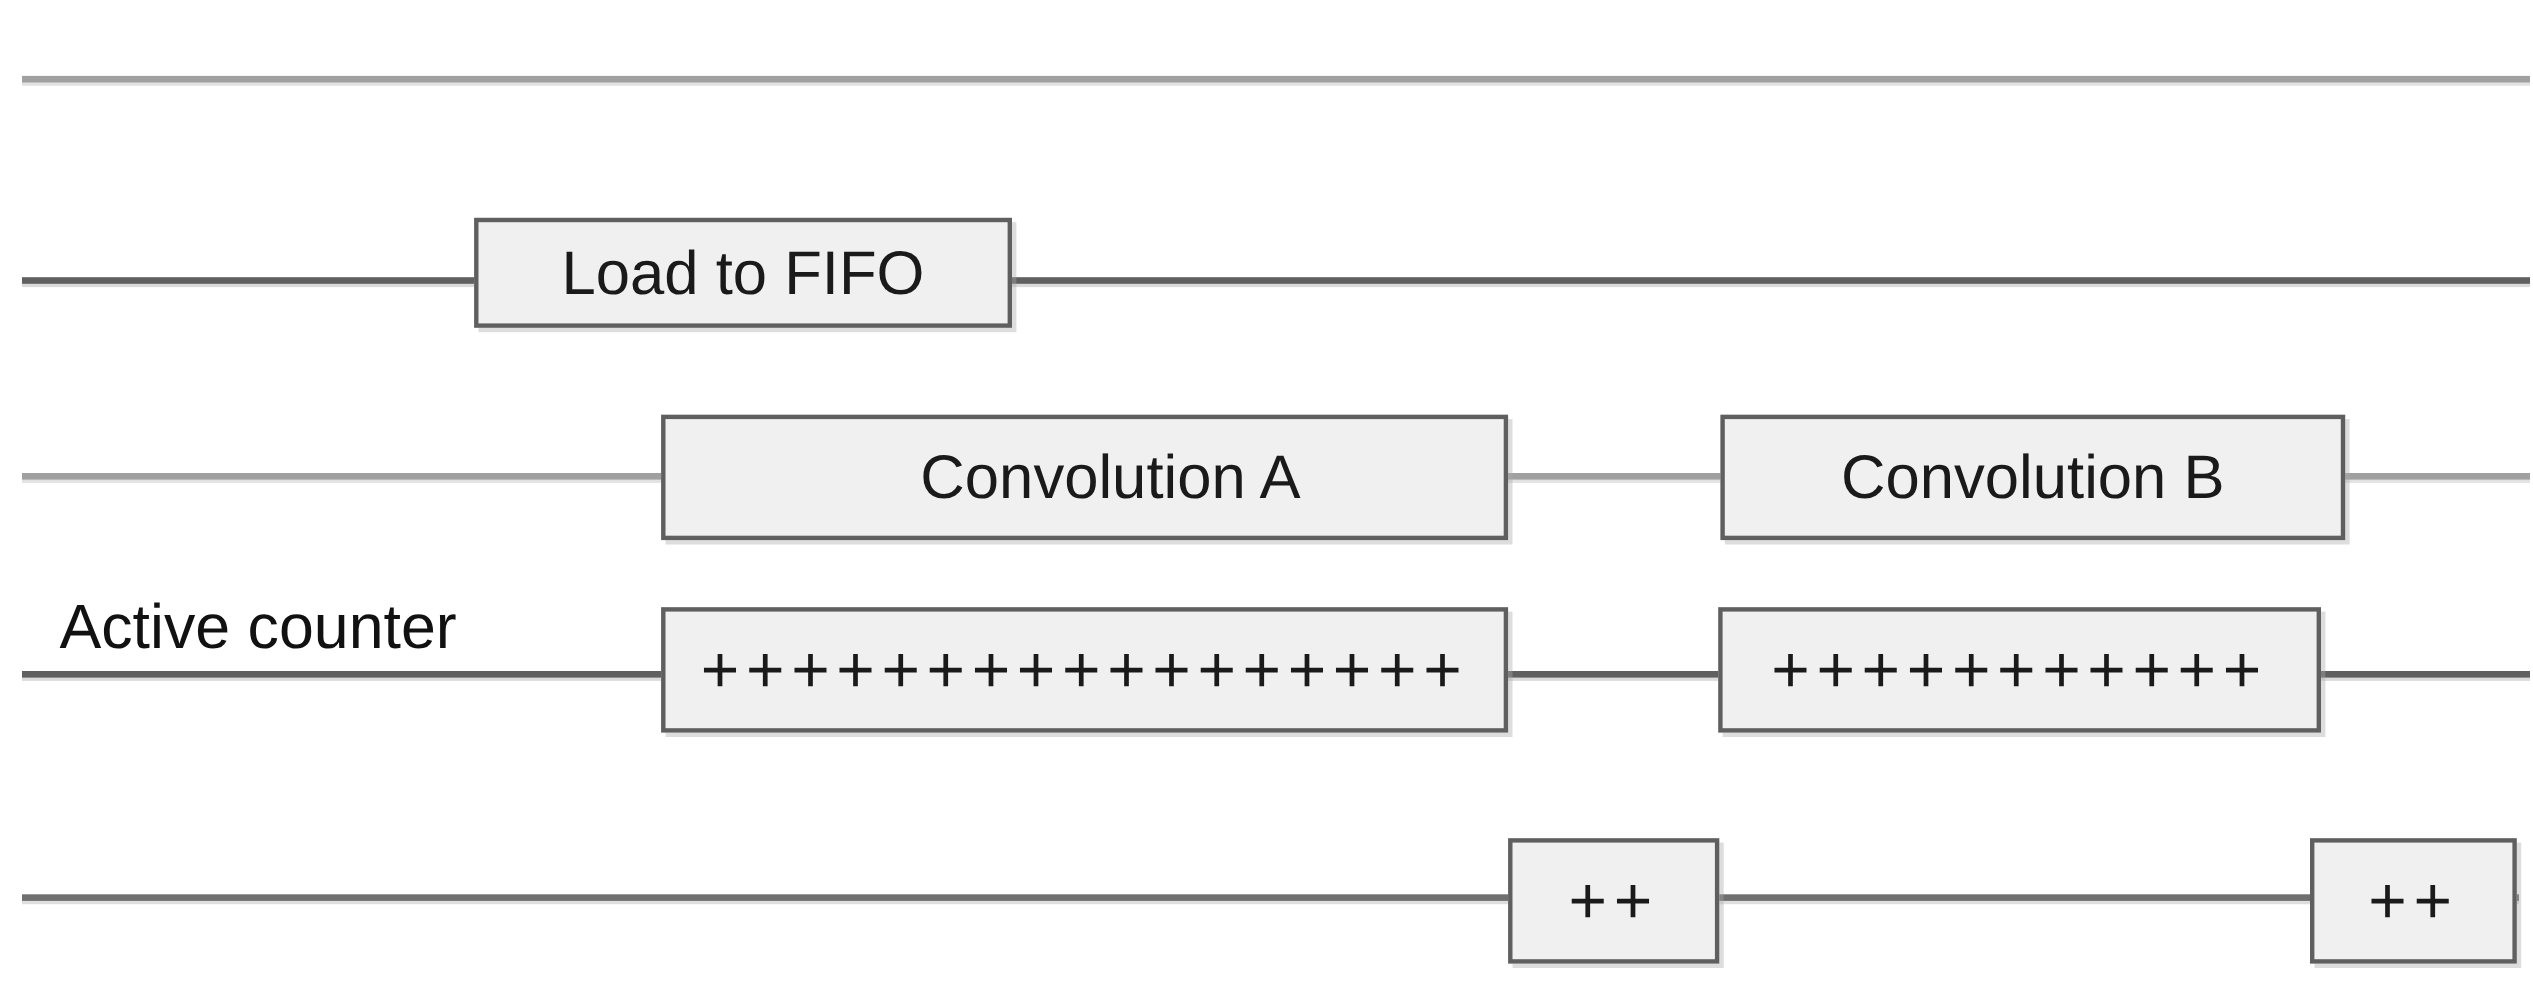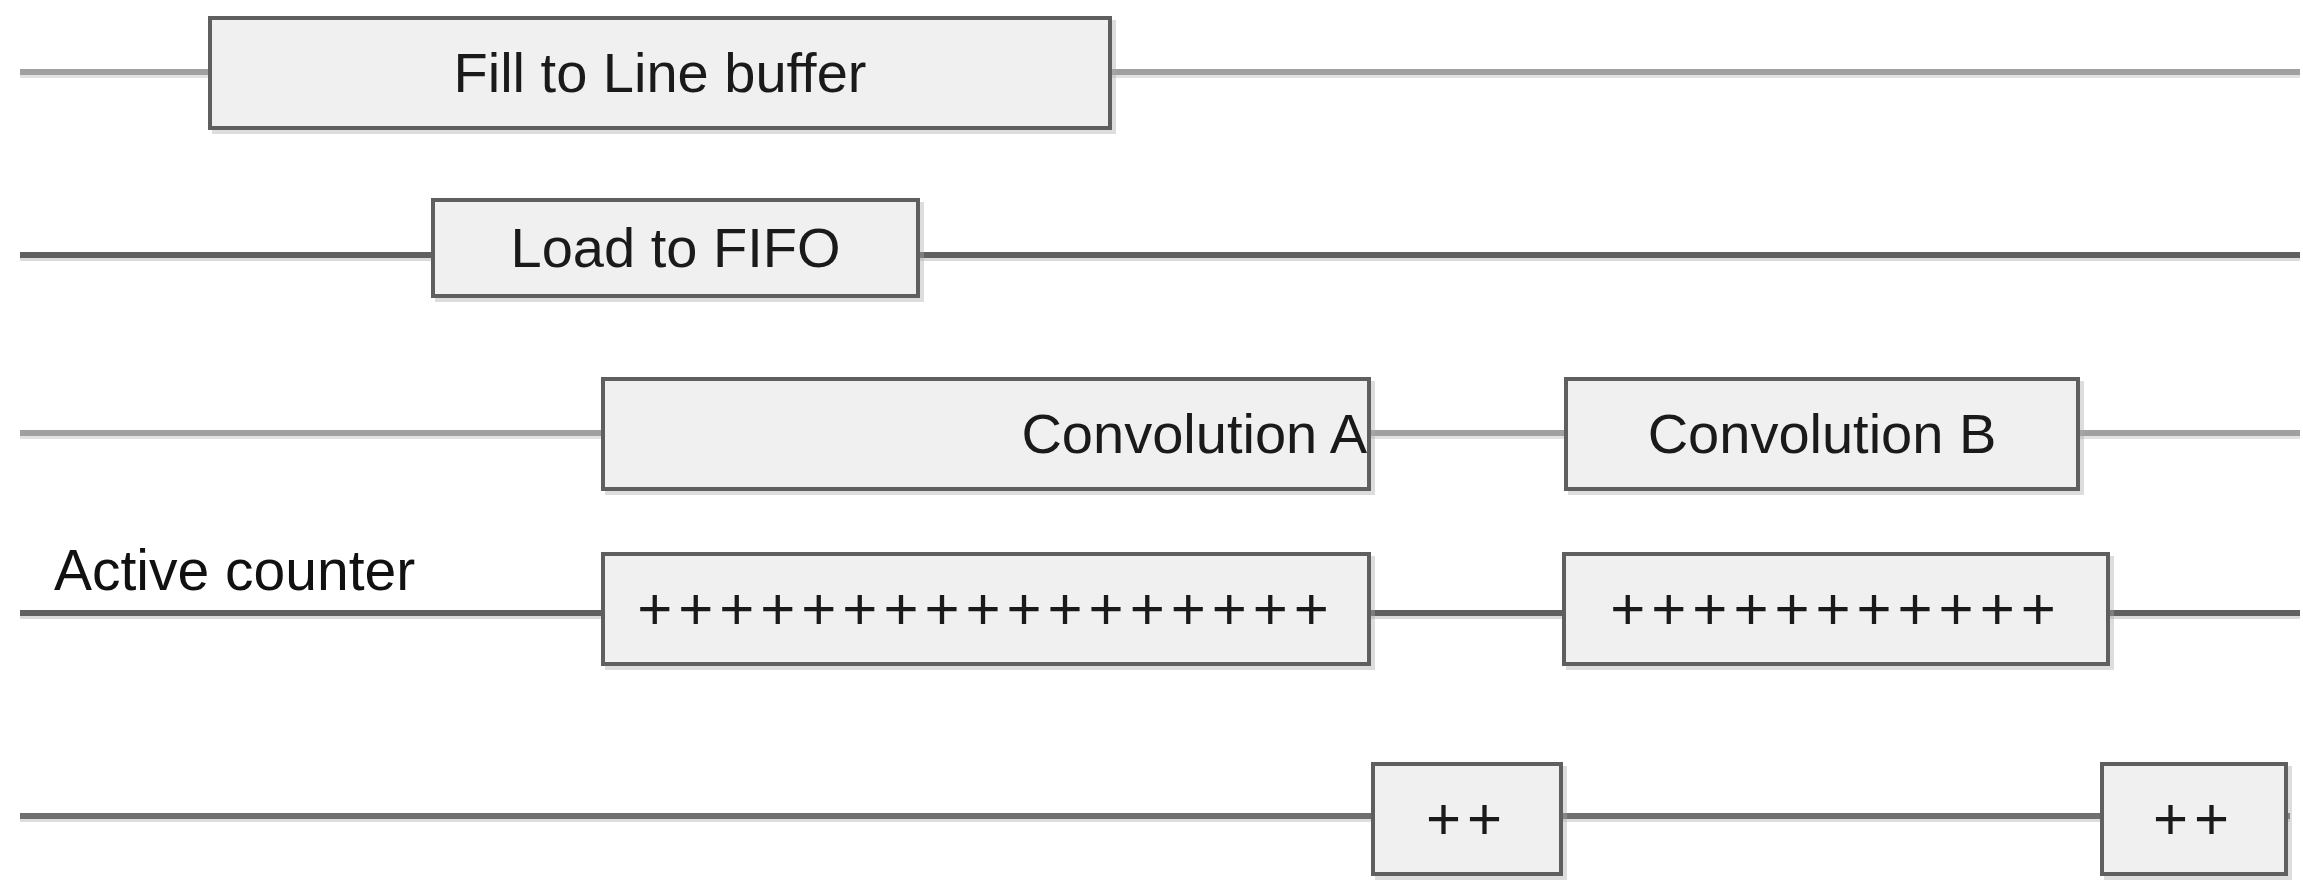--- a/index.html
+++ b/index.html
@@ -31,21 +31,21 @@
     box-shadow: 4px 4px 0 rgba(170,170,170,0.4);
     display: flex;
     align-items: center;
     justify-content: center;
     font-size: 56px;
     line-height: 1;
     color: #1a1a1a;
     white-space: nowrap;
   }
   .task-box.align-left {
-    justify-content: flex-end;
+    justify-content: center;
     padding-left: 47px;
   }
   .task-box.plusses {
     font-size: 60px;
     letter-spacing: 6px;
     font-weight: 500;
   }
   .row-label {
     position: absolute;
     font-size: 57px;
@@ -53,34 +53,31 @@
     color: #111111;
     white-space: nowrap;
   }
 </style>
 </head>
 <body>
 
 <div class="canvas">
 
   <div class="tline light" style="left:20px; top:69px; width:2280px;"></div>
-  <div class="task-box" style="left:208px; top:16px; width:904px; height:114px;">
-    <span>Fill to Line buffer</span>
-  </div>
 
   <div class="tline dark" style="left:20px; top:252px; width:2280px;"></div>
   <div class="task-box" style="left:431px; top:198px; width:489px; height:100px;">
     <span>Load to FIFO</span>
   </div>
 
   <div class="tline light" style="left:20px; top:430px; width:2280px;"></div>
   <div class="task-box align-left" style="left:601px; top:377px; width:770px; height:114px;">
     <span>Convolution A</span>
   </div>
-  <div class="task-box" style="left:1564px; top:377px; width:516px; height:114px;">
+  <div class="task-box" style="left:1564px; top:377px; width:568px; height:114px;">
     <span>Convolution B</span>
   </div>
 
   <div class="row-label" style="left:54px; top:542px;">Active counter</div>
   <div class="tline dark" style="left:20px; top:610px; width:2280px;"></div>
   <div class="task-box plusses" style="left:601px; top:552px; width:770px; height:114px;">
     <span>+++++++++++++++++</span>
   </div>
   <div class="task-box plusses" style="left:1562px; top:552px; width:548px; height:114px;">
     <span>+++++++++++</span>

